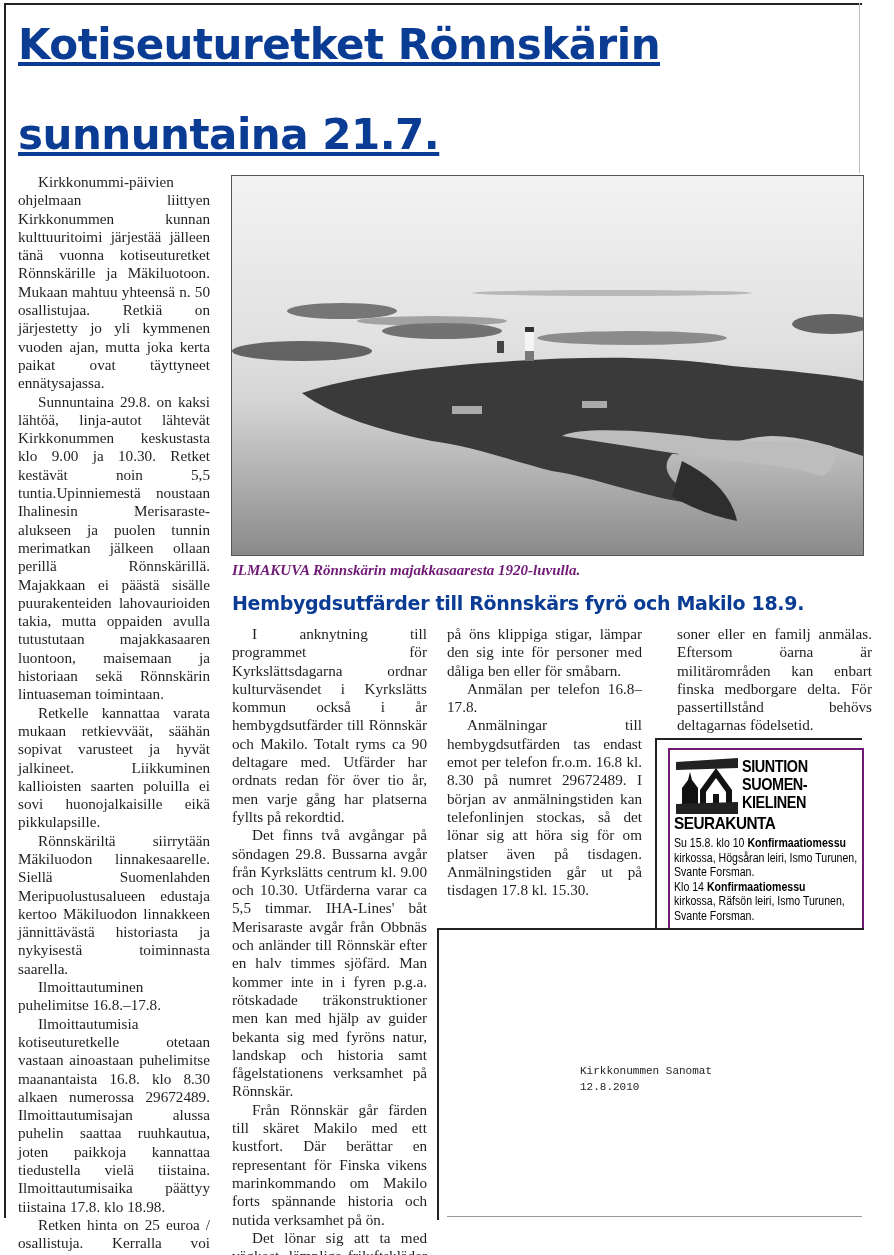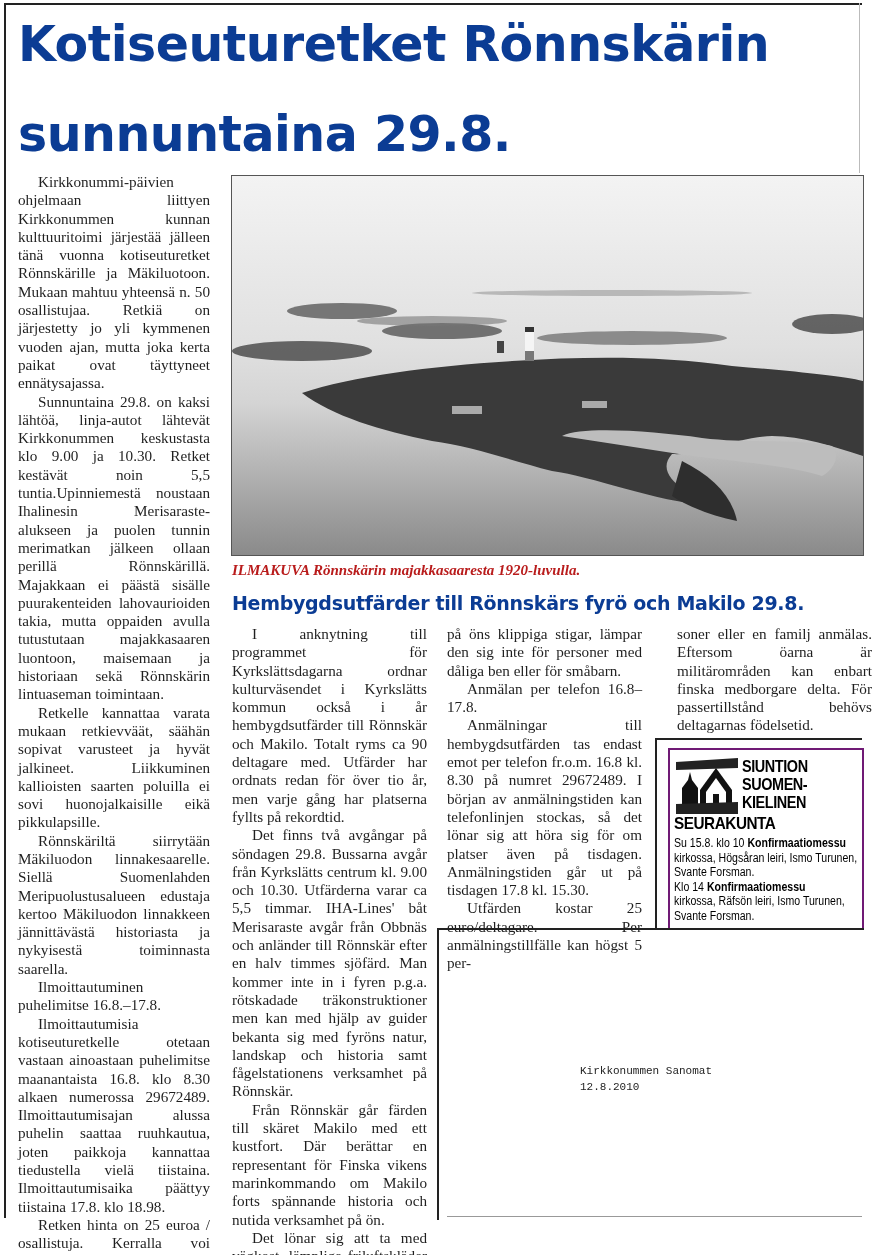--- a/index.html
+++ b/index.html
@@ -1,25 +1,25 @@
 <!DOCTYPE html>
 <html><head>
 <meta charset="utf-8">
 <style>
   html, body { margin: 0; padding: 0; background: #ffffff; }
   body { width: 894px; height: 1255px; position: relative; overflow: hidden; font-family: "DejaVu Serif", serif; color: #1a1a1a; }
   .frame-top { position: absolute; left: 4px; top: 3px; width: 858px; height: 2px; background: #222; }
   .frame-left { position: absolute; left: 4px; top: 3px; width: 2px; height: 1215px; background: #222; }
-  .headline { position: absolute; left: 18px; top: 22px; width: 800px; font-family: "DejaVu Sans", sans-serif; font-weight: bold; font-size: 49px; line-height: 45px; color: #0b3c94; letter-spacing: -0.5px; }
+  .headline { position: absolute; left: 18px; top: 22px; width: 800px; font-family: "DejaVu Sans", sans-serif; font-weight: bold; font-size: 42px; line-height: 45px; color: #0b3c94; letter-spacing: -0.5px; text-decoration: underline; }
   .col { position: absolute; font-family: "Liberation Serif", serif; font-size: 15.2px; line-height: 18.3px; text-align: justify; hyphens: manual; color: #1f1f1f; }
   .col p { margin: 0; text-indent: 20px; }
   .col p.cont { text-indent: 0; }
   .col1 { left: 18px; top: 173px; width: 192px; }
   .photo { position: absolute; left: 231px; top: 175px; width: 631px; height: 379px; border: 1px solid #555; overflow: hidden; background: linear-gradient(180deg, #f2f2f2 0%, #e9e9e9 35%, #d8d8d8 45%, #cfcfcf 60%, #8e8e8e 80%, #6e6e6e 100%); }
-  .caption { position: absolute; left: 232px; top: 562px; font-family: "Liberation Serif", serif; font-style: italic; font-weight: bold; font-size: 15px; color: #b91c1c; }
+  .caption { position: absolute; left: 232px; top: 562px; font-family: "Liberation Serif", serif; font-style: italic; font-weight: bold; font-size: 15px; color: #701a75; }
   .subhead { position: absolute; left: 232px; top: 592px; font-family: "DejaVu Sans", sans-serif; font-weight: bold; font-size: 19px; color: #0b3c94; letter-spacing: -0.3px; }
   .col2 { left: 232px; top: 625px; width: 195px; }
   .col3 { left: 447px; top: 625px; width: 195px; }
   .col4 { left: 665px; top: 625px; width: 195px; margin-left: 12px; }
   .ad-outer { position: absolute; left: 655px; top: 738px; width: 205px; height: 190px; border-top: 2px solid #222; border-left: 2px solid #222; }
   .ad-box { position: absolute; left: 668px; top: 748px; width: 192px; height: 178px; border: 2px solid #701a75; background: #fff; font-family: "Liberation Sans", sans-serif; }
   .ad-logo { position: absolute; left: 6px; top: 4px; width: 62px; height: 60px; }
   .ad-title { position: absolute; left: 72px; top: 8px; font-weight: bold; font-size: 17px; line-height: 18px; letter-spacing: -0.5px; color: #000; transform: scaleX(0.85); transform-origin: left; }
   .ad-title2 { position: absolute; left: 4px; top: 64px; font-weight: bold; font-size: 17px; letter-spacing: -0.5px; color: #000; transform: scaleX(0.9); transform-origin: left; }
   .ad-body { position: absolute; left: 4px; top: 86px; width: 186px; font-size: 12px; line-height: 14.5px; color: #000; transform: scaleX(0.88); transform-origin: left; white-space: nowrap; }
@@ -32,21 +32,21 @@
 </head>
 <body>
 
 <div class="frame-top"></div>
 <div class="frame-left"></div>
 <div class="sep-right"></div>
 
 <h1 class="headline" style="margin:0;">
   <span>Kotiseuturetket Rönnskärin</span><br>
   <br>
-  <span>sunnuntaina 29.8.</span>
+  <span>sunnuntaina 21.7.</span>
 </h1>
 
 <div class="col col1">
   <p>Kirkkonummi-päivien ohjelmaan liittyen Kirkkonummen kunnan kulttuuritoimi järjestää jälleen tänä vuonna kotiseuturetket Rönnskärille ja Mäkiluotoon. Mukaan mahtuu yhteensä n. 50 osallistujaa. Retkiä on järjestetty jo yli kymmenen vuoden ajan, mutta joka kerta paikat ovat täyttyneet ennätysajassa.</p>
   <p>Sunnuntaina 29.8. on kaksi lähtöä, linja-autot lähtevät Kirkkonummen keskustasta klo 9.00 ja 10.30. Retket kestävät noin 5,5 tuntia.Upinniemestä noustaan Ihalinesin Merisaraste-alukseen ja puolen tunnin merimatkan jälkeen ollaan perillä Rönnskärillä. Majakkaan ei päästä sisälle puurakenteiden lahovaurioiden takia, mutta oppaiden avulla tutustutaan majakkasaaren luontoon, maisemaan ja historiaan sekä Rönnskärin lintuaseman toimintaan.</p>
   <p>Retkelle kannattaa varata mukaan retkievväät, säähän sopivat varusteet ja hyvät jalkineet. Liikkuminen kallioisten saarten poluilla ei sovi huonojalkaisille eikä pikkulapsille.</p>
   <p>Rönnskäriltä siirrytään Mäkiluodon linnakesaarelle. Siellä Suomenlahden Meripuolustusalueen edustaja kertoo Mäkiluodon linnakkeen jännittävästä historiasta ja nykyisestä toiminnasta saarella.</p>
   <p>Ilmoittautuminen puhelimitse 16.8.–17.8.</p>
   <p>Ilmoittautumisia kotiseuturetkelle otetaan vastaan ainoastaan puhelimitse maanantaista 16.8. klo 8.30 alkaen numerossa 29672489. Ilmoittautumisajan alussa puhelin saattaa ruuhkautua, joten paikkoja kannattaa tiedustella vielä tiistaina. Ilmoittautumisaika päättyy tiistaina 17.8. klo 18.98.</p>
   <p>Retken hinta on 25 euroa / osallistuja. Kerralla voi ilmoittaa enintään 5 henkilöä tai yhden perheryhmän. Koska saaret ovat sotilasaluetta retkelle voivat osallistua vain Suomen kansalaiset ja kulkulupaa varten tarvitaan osallistujien syntymäaika.</p>
@@ -77,34 +77,33 @@
     <rect x="293" y="151" width="9" height="5" fill="#333"></rect>
     <rect x="293" y="175" width="9" height="10" fill="#777"></rect>
     <rect x="265" y="165" width="7" height="12" fill="#444"></rect>
     <rect x="220" y="230" width="30" height="8" fill="#aaa"></rect>
     <rect x="350" y="225" width="25" height="7" fill="#aaa"></rect>
   </svg>
 </div>
 
 <div class="caption">ILMAKUVA Rönnskärin majakkasaaresta 1920-luvulla.</div>
 
-<h2 class="subhead" style="margin:0;">Hembygdsutfärder till Rönnskärs fyrö och Makilo 29.8.</h2>
+<h2 class="subhead" style="margin:0;">Hembygdsutfärder till Rönnskärs fyrö och Makilo 18.9.</h2>
 
 <div class="col col2">
   <p>I anknytning till programmet för Kyrkslättsdagarna ordnar kulturväsendet i Kyrkslätts kommun också i år hembygdsutfärder till Rönnskär och Makilo. Totalt ryms ca 90 deltagare med. Utfärder har ordnats redan för över tio år, men varje gång har platserna fyllts på rekordtid.</p>
   <p>Det finns två avgångar på söndagen 29.8. Bussarna avgår från Kyrkslätts centrum kl. 9.00 och 10.30. Utfärderna varar ca 5,5 timmar. IHA-Lines' båt Merisaraste avgår från Obbnäs och anländer till Rönnskär efter en halv timmes sjöfärd. Man kommer inte in i fyren p.g.a. rötskadade träkonstruktioner men kan med hjälp av guider bekanta sig med fyröns natur, landskap och historia samt fågelstationens verksamhet på Rönnskär.</p>
   <p>Från Rönnskär går färden till skäret Makilo med ett kustfort. Där berättar en representant för Finska vikens marinkommando om Makilo forts spännande historia och nutida verksamhet på ön.</p>
   <p>Det lönar sig att ta med vägkost, lämpliga friluftskläder och bekväma skor. Då utfärden omfattar promenader</p>
 </div>
 
 <div class="col col3">
   <p class="cont">på öns klippiga stigar, lämpar den sig inte för personer med dåliga ben eller för småbarn.</p>
   <p>Anmälan per telefon 16.8–17.8.</p>
   <p>Anmälningar till hembygdsutfärden tas endast emot per telefon fr.o.m. 16.8 kl. 8.30 på numret 29672489. I början av anmälningstiden kan telefonlinjen stockas, så det lönar sig att höra sig för om platser även på tisdagen. Anmälningstiden går ut på tisdagen 17.8 kl. 15.30.</p>
-  <p>Utfärden kostar 25 euro/deltagare. Per anmälningstillfälle kan högst 5 per-</p>
 </div>
 
 <div class="col col4">
   <p class="cont">soner eller en familj anmälas. Eftersom öarna är militärområden kan enbart finska medborgare delta. För passertillstånd behövs deltagarnas födelsetid.</p>
 </div>
 
 <div class="ad-outer"></div>
 <div class="ad-box">
   <svg class="ad-logo" viewBox="0 0 62 60">
     <rect x="0" y="0" width="62" height="60" fill="#fff"></rect>

